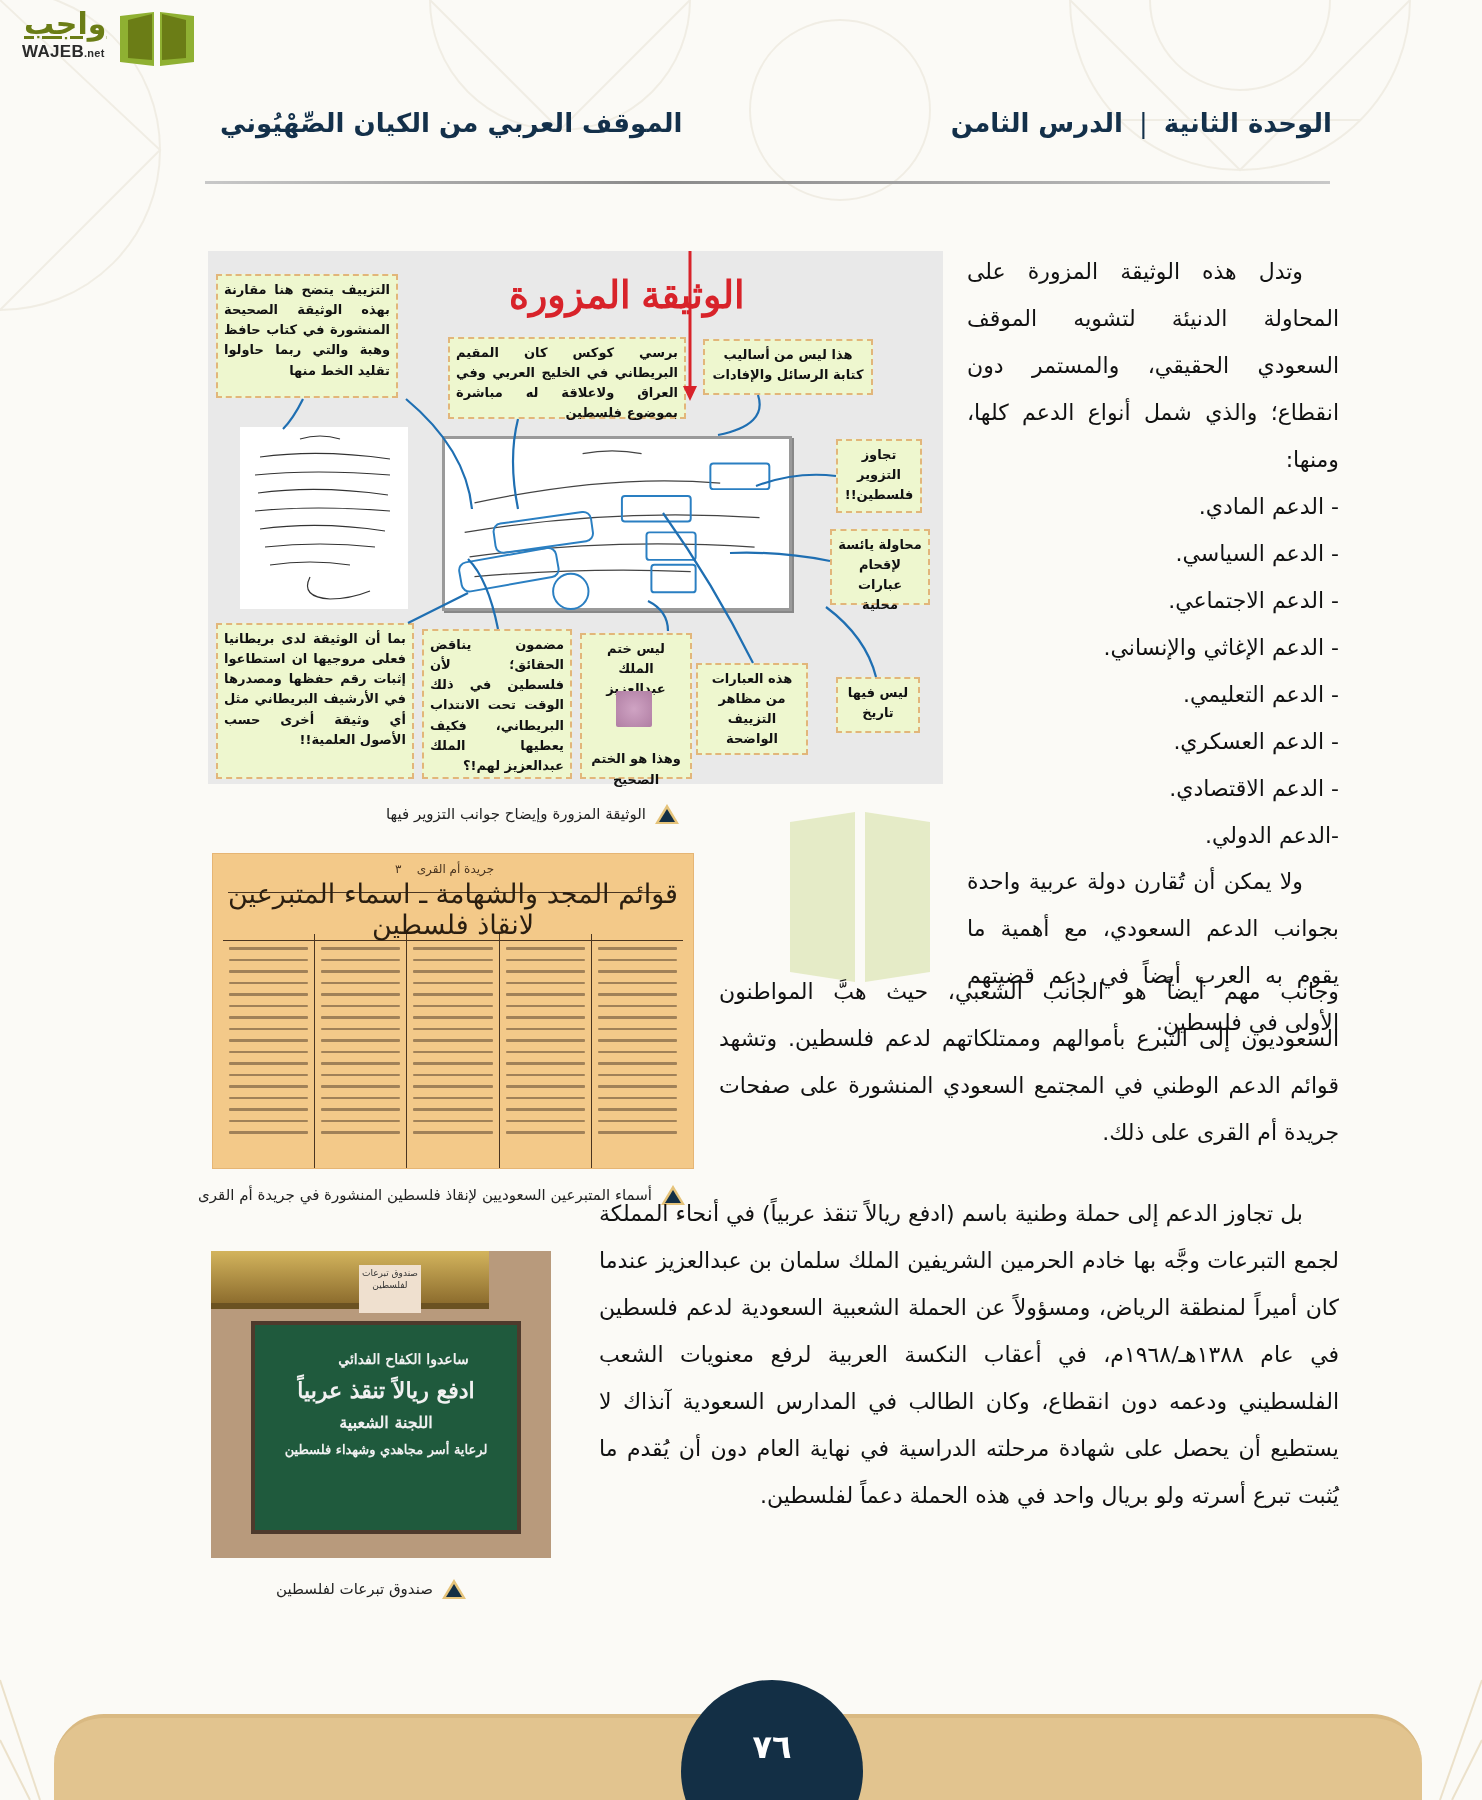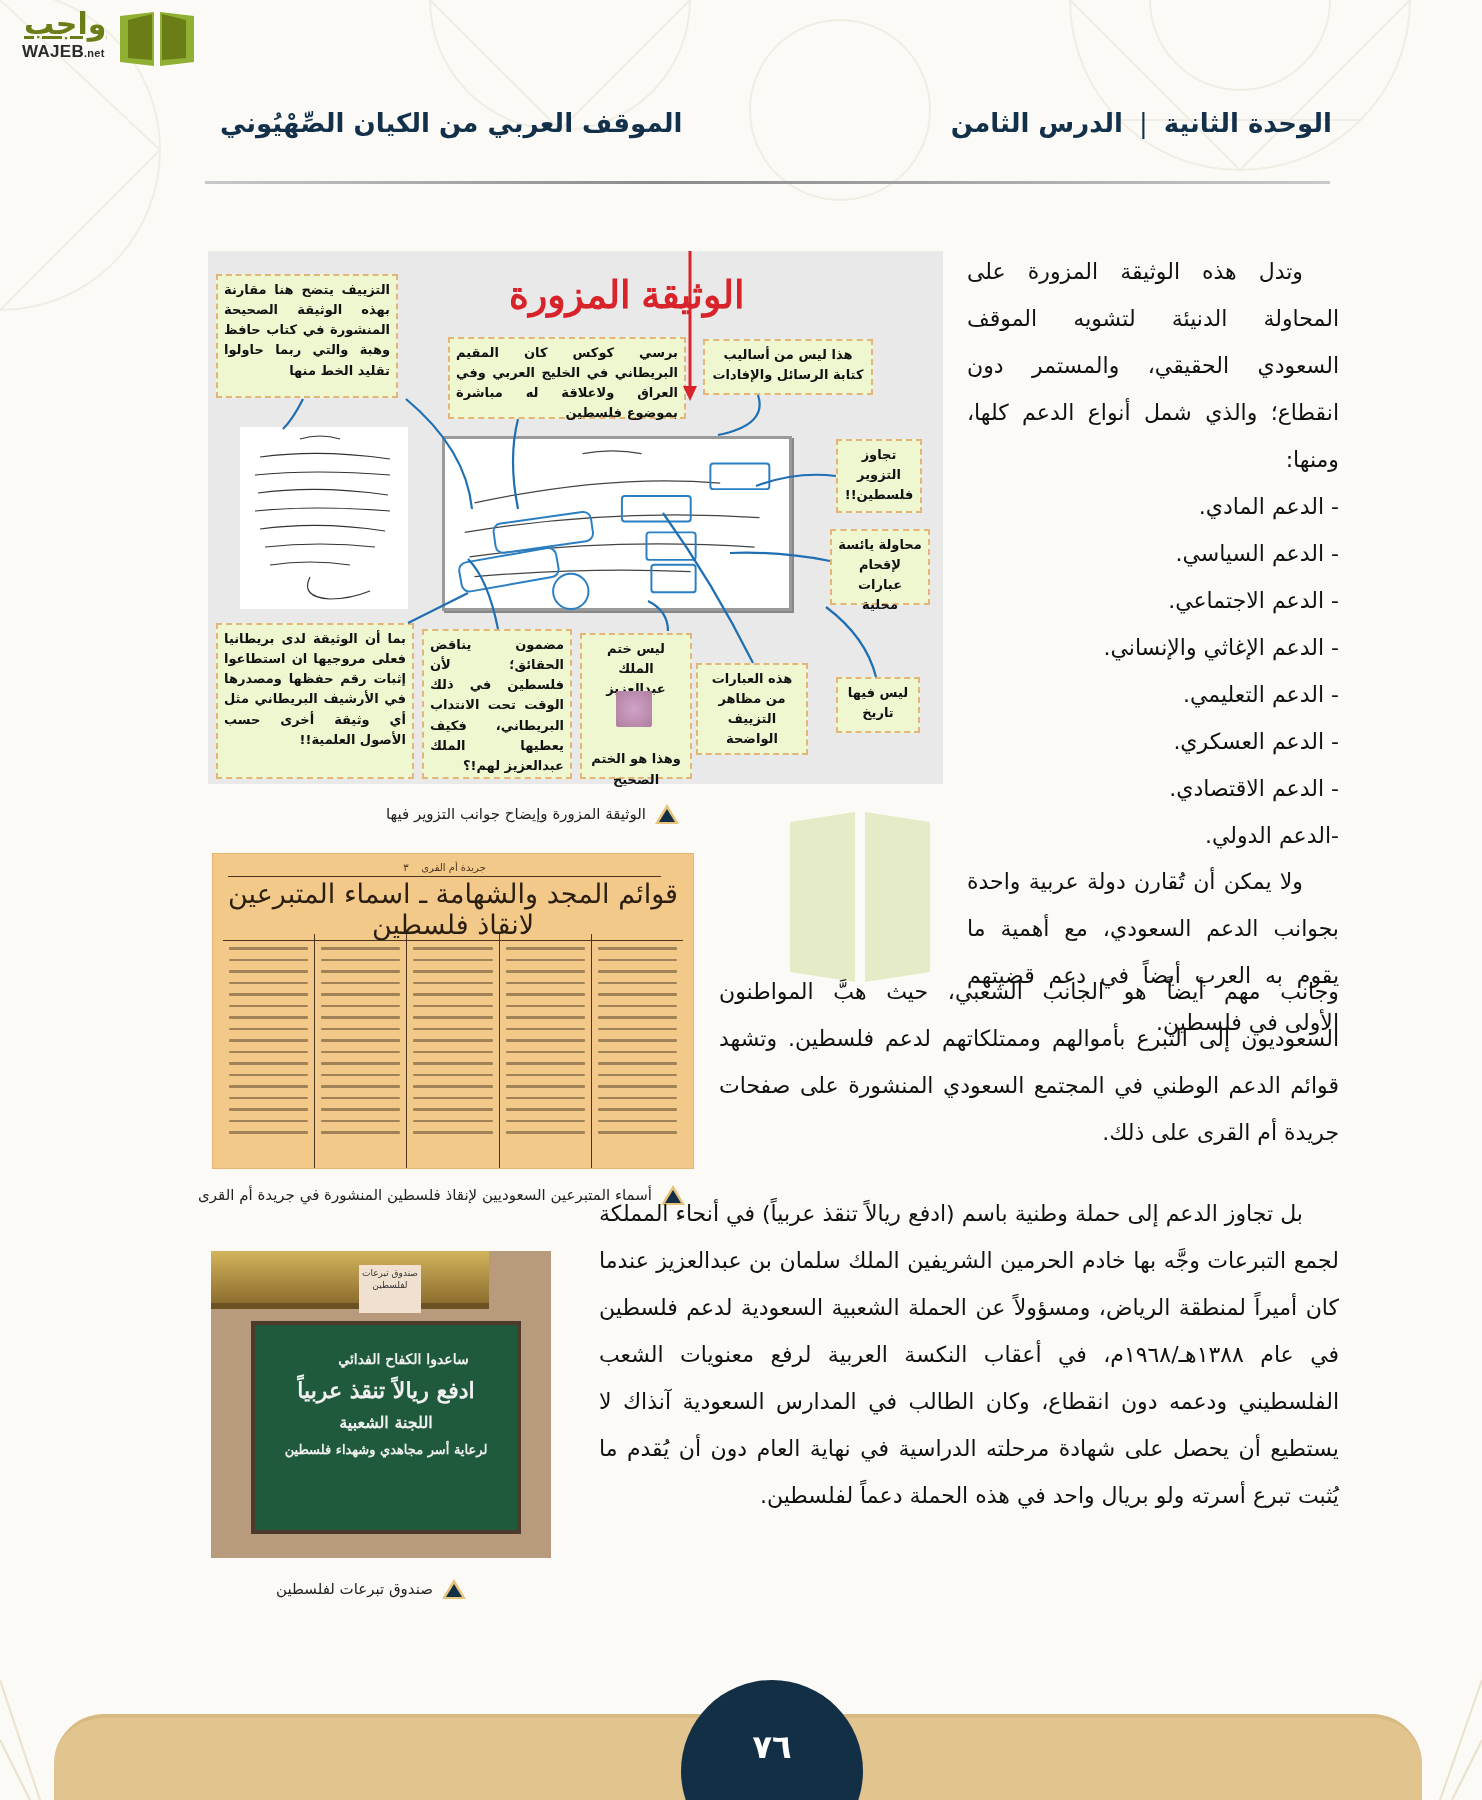--- a/index.html
+++ b/index.html
@@ -79,22 +79,22 @@
     font-family: "DejaVu Sans", sans-serif;
   }
   .tri-icon { width: 26px; height: 22px; display: inline-block; }
 
   
   .fig2 {
     position: absolute; left: 212px; top: 853px; width: 482px; height: 316px;
     background: #f3c989; overflow: hidden; border: 1px solid #e6b574;
   }
   .fig2 .np-top {
-    position: absolute; top: 8px; left: 15px; right: 32px; font-size: 10px; color: #4a3520;
-    border-bottom: 1.5px solid #4a3520; padding-bottom: 3px; text-align: center;
+    position: absolute; top: 8px; left: 15px; right: 32px; font-size: 12px; color: #4a3520;
+    border-bottom: 1.5px solid #4a3520; padding-bottom: 16px; text-align: center;
   }
   .fig2 .np-headline {
     position: absolute; top: 24px; left: 10px; right: 10px; text-align: center;
     font-size: 27px; color: #2a1e10; font-family: "DejaVu Serif", serif;
     border-bottom: 1.5px solid #4a3520; padding-bottom: 0;
   }
   .fig2 .np-cols {
     position: absolute; top: 80px; left: 10px; right: 10px; bottom: 0; display: flex;
   }
   .fig2 .np-col {

